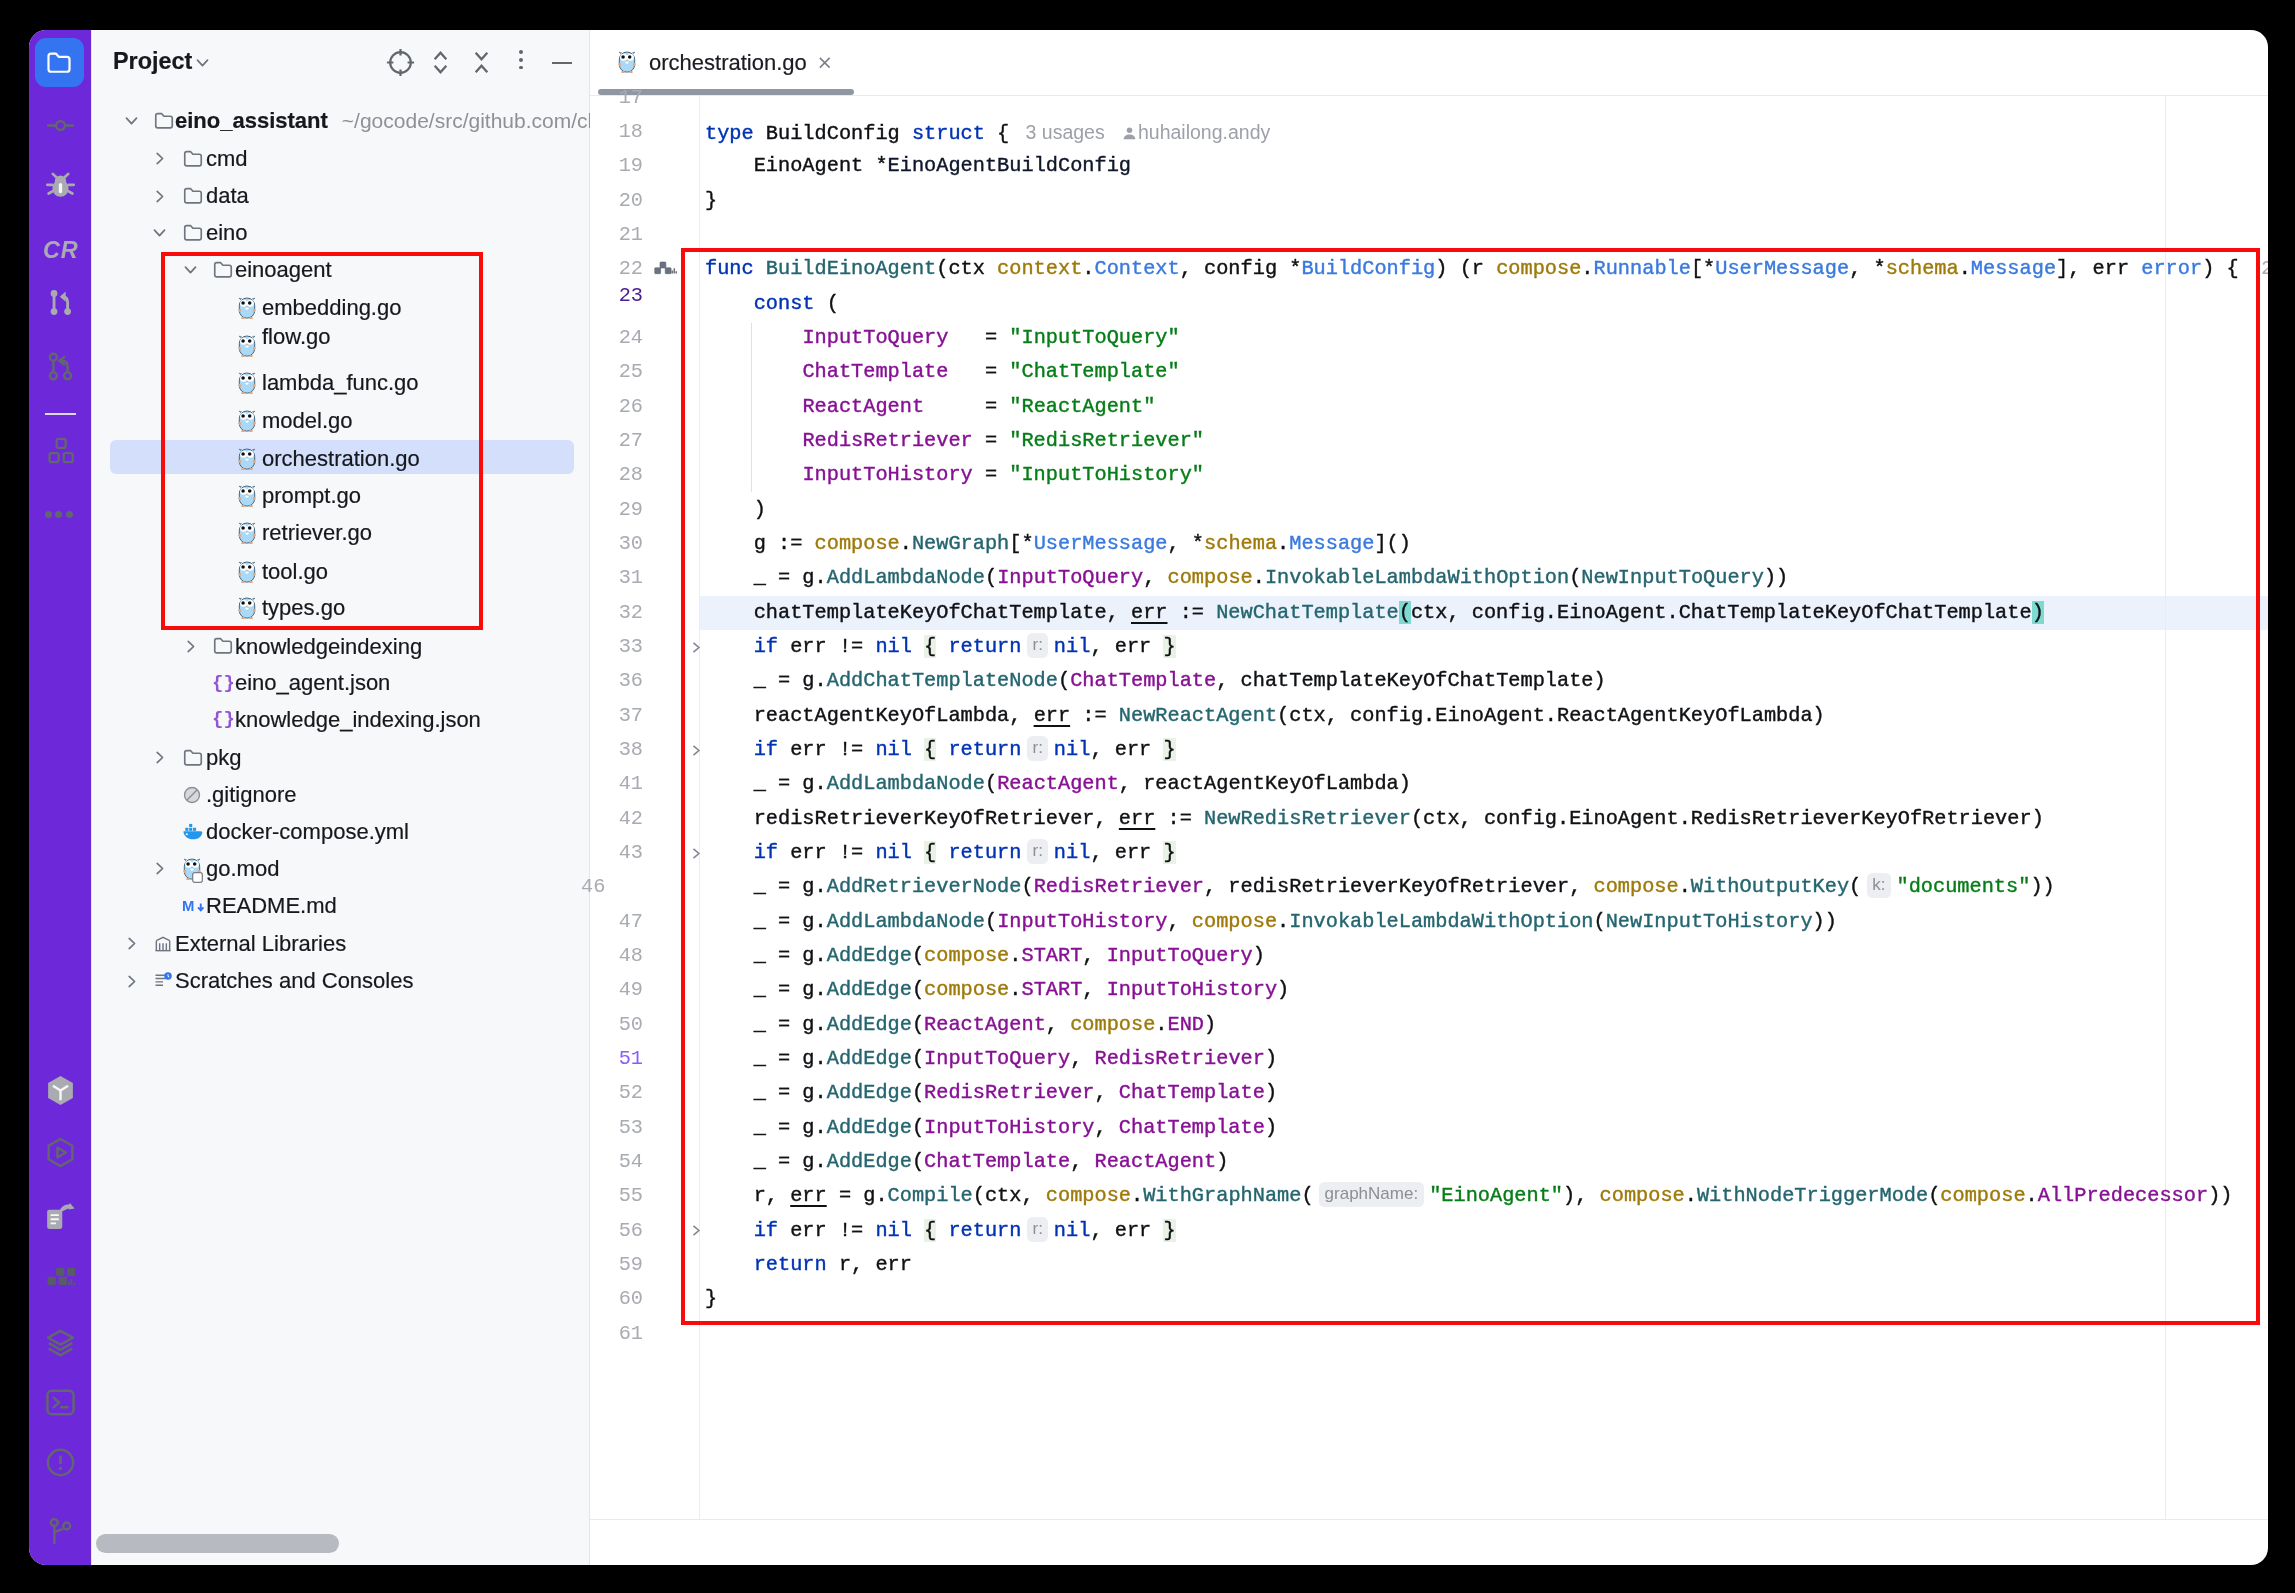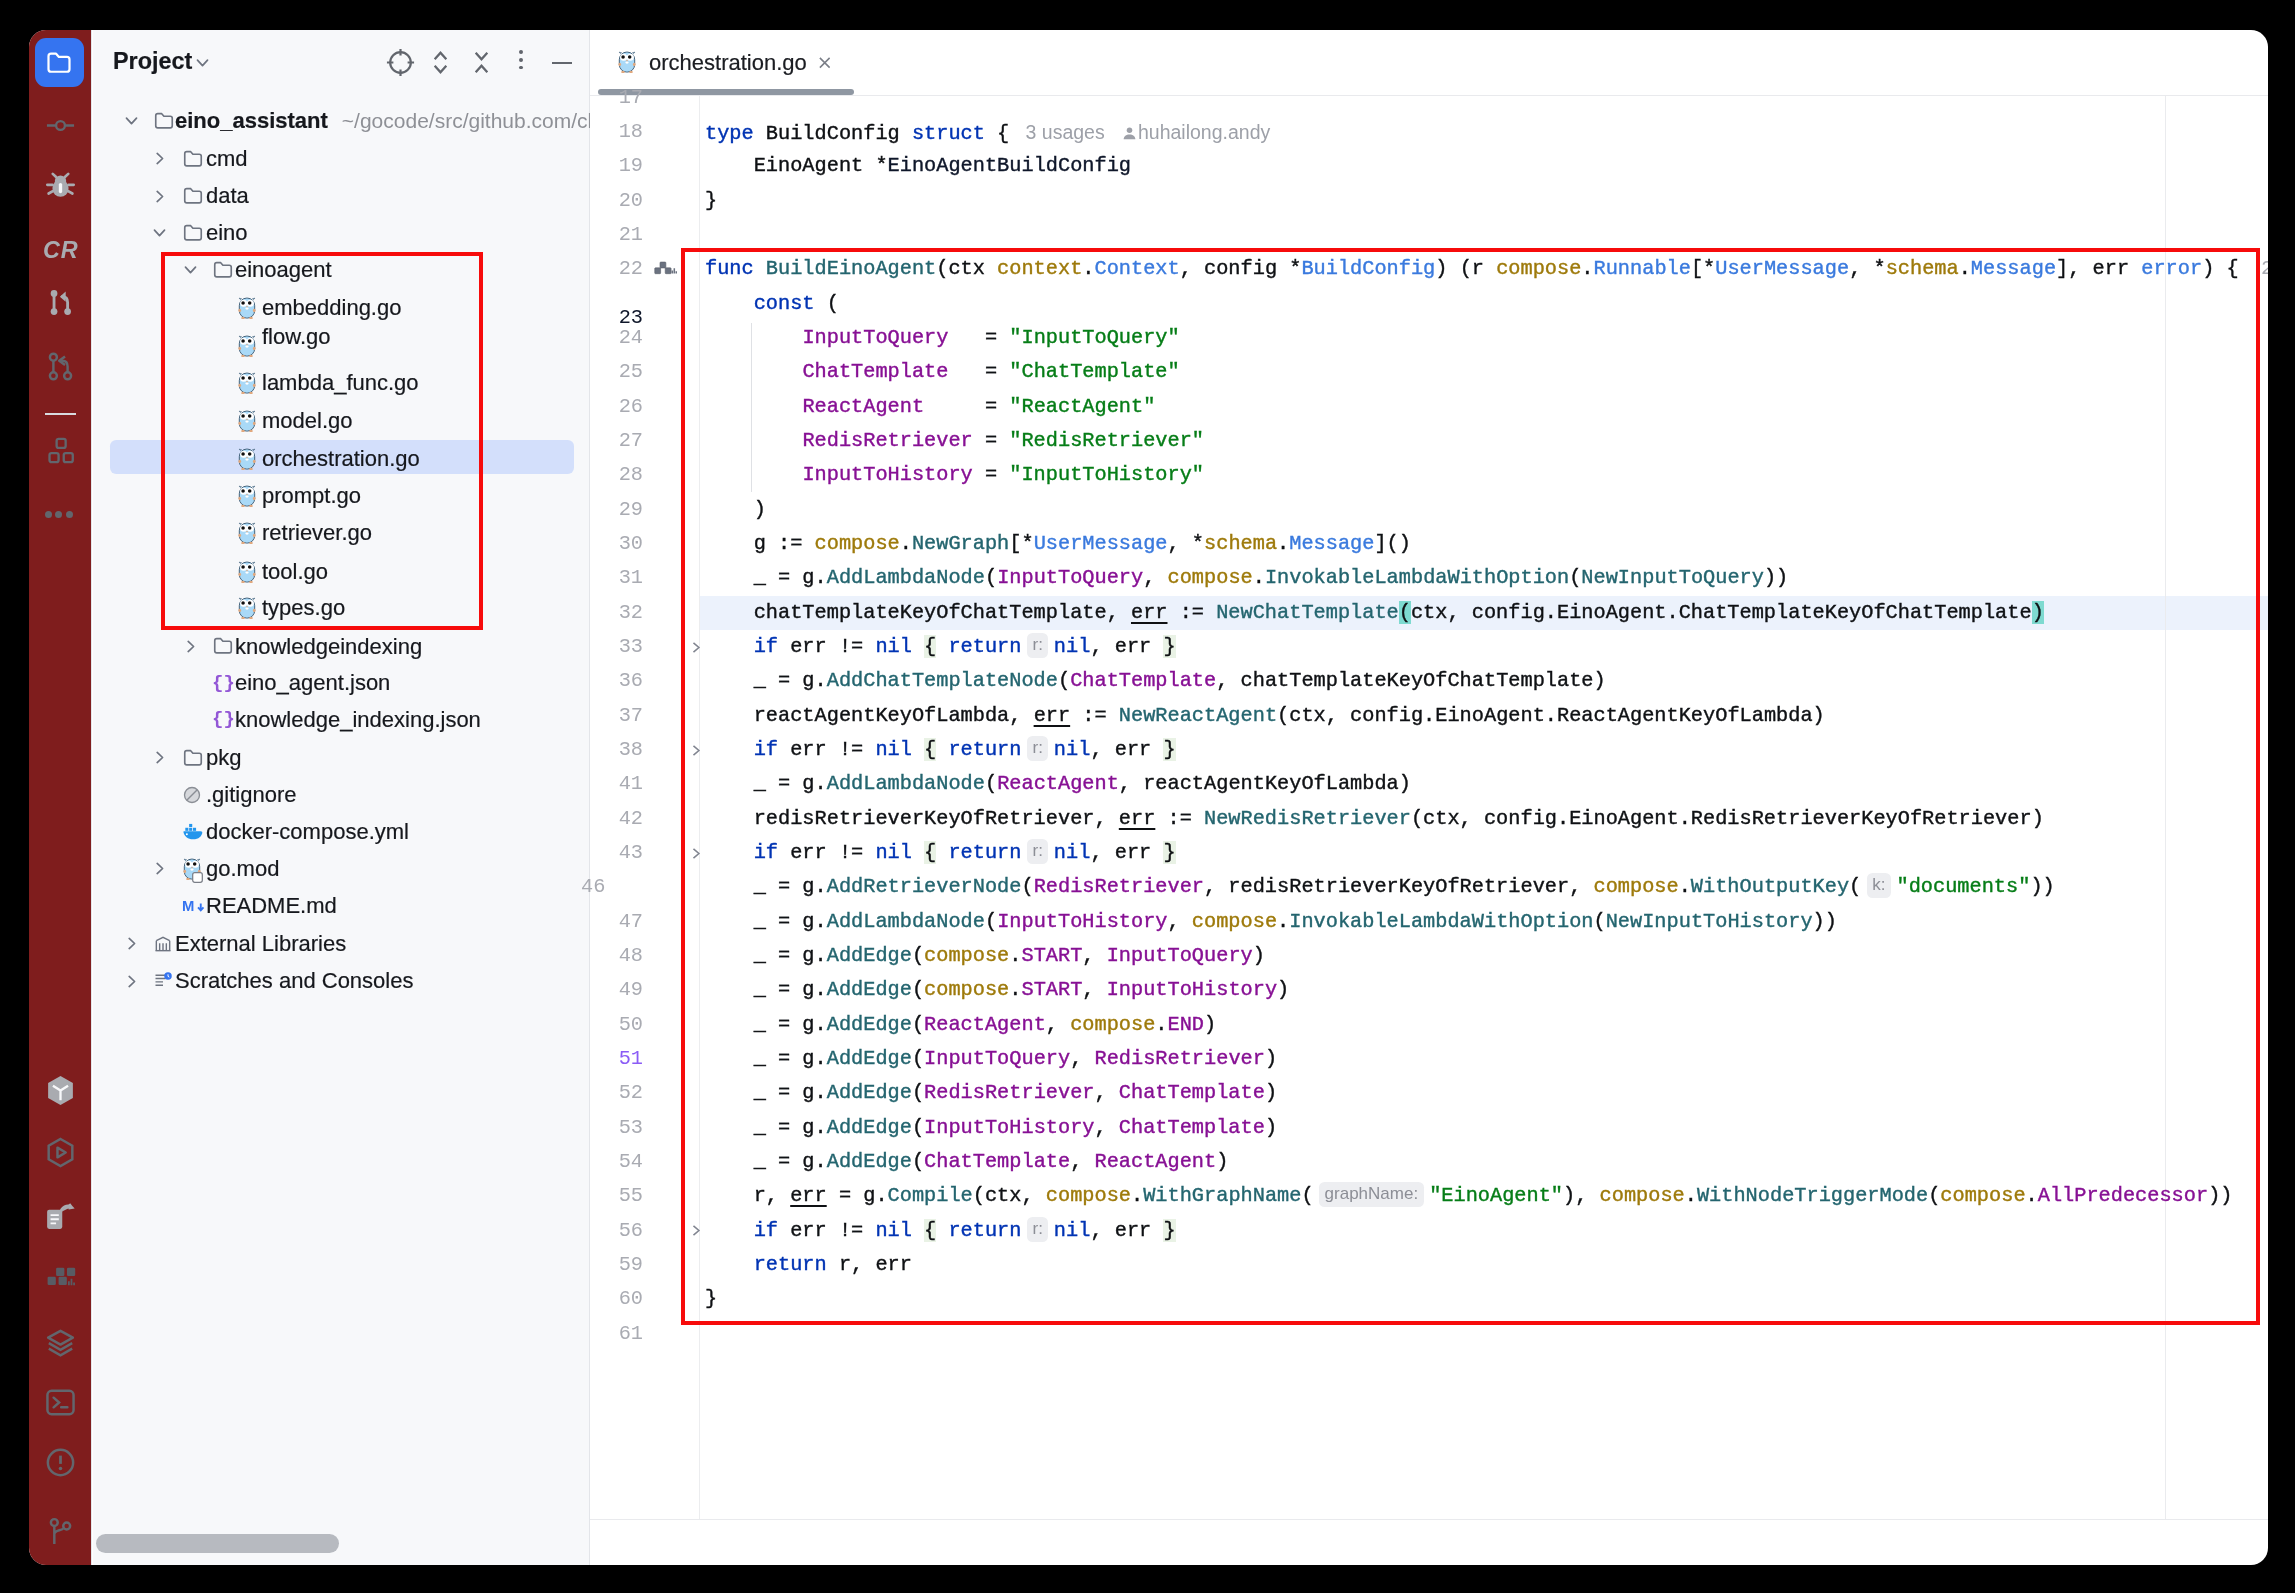--- a/index.html
+++ b/index.html
@@ -1,17 +1,17 @@
 <!DOCTYPE html>
 <html style="font-size:12.5px"><head><meta charset="utf-8"><style>
 *{margin:0;padding:0;box-sizing:content-box}html,body{width:2295px;height:1593px;background:#000;overflow:hidden}
 i{display:block}
 </style></head><body>
 <div style="position:absolute;left:29px;top:30px;width:2239px;height:1535px;border-radius:17px;background:#fff;overflow:hidden">
-<div style="position:absolute;left:0;top:0;width:62px;height:100%;background:#7f1d1d;border-right:1.2px solid #E3E5E9">
+<div style="position:absolute;left:0;top:0;width:62px;height:100%;background:#6d28d9;border-right:1.2px solid #E3E5E9">
 <div style="position:absolute;left:5.5px;top:7.8px;width:49px;height:49px;border-radius:11px;background:#3574F0"></div>
 <svg style="position:absolute;left:16.4px;top:19px" width="28" height="28" viewBox="0 0 24 24">
         <path d="M3 6.2C3 5 4 4 5.2 4h4.3l2.4 2.8h6.9C20 6.8 21 7.8 21 9v8.3c0 1.2-1 2.2-2.2 2.2H5.2C4 19.5 3 18.5 3 17.3z" fill="none" stroke="#fff" stroke-width="1.9" stroke-linejoin="round"></path>
       </svg>
 <svg style="position:absolute;left:15.6px;top:80px" width="31" height="31" viewBox="0 0 24 24">
         <circle cx="12" cy="12" r="3.4" fill="none" stroke="#62666D" stroke-width="1.8"></circle>
         <path d="M1.5 12h7M15.5 12h7" stroke="#62666D" stroke-width="1.8"></path>
       </svg>
 <svg style="position:absolute;left:15.6px;top:140px" width="31" height="31" viewBox="0 0 24 24">
         <circle cx="12" cy="8.6" r="4.4" fill="#A9ABB0"></circle>
@@ -394,21 +394,21 @@
           <circle cx="8" cy="5" r="2.6" fill="#9DA0A8"></circle>
           <path d="M2.5 13.5c0-3 2.4-4.6 5.5-4.6s5.5 1.6 5.5 4.6z" fill="#9DA0A8"></path>
         </svg>huhailong.andy</span></pre>
 <div style="position:absolute;left:552px;top:119px;width:62px;height:34px;text-align:right;font:20.3px/34px 'Liberation Mono',monospace;color:#A9ABB2">19</div>
 <pre style="position:absolute;left:676px;top:119px;margin:0;height:34px;font:20.3px/34px 'Liberation Mono',monospace;-webkit-text-stroke:0.4px currentColor;color:#0F1114">    <span style="color:#0F1114">EinoAgent *</span><span style="color:#0f172a">EinoAgentBuildConfig</span></pre>
 <div style="position:absolute;left:552px;top:154px;width:62px;height:34px;text-align:right;font:20.3px/34px 'Liberation Mono',monospace;color:#A9ABB2">20</div>
 <pre style="position:absolute;left:676px;top:154px;margin:0;height:34px;font:20.3px/34px 'Liberation Mono',monospace;-webkit-text-stroke:0.4px currentColor;color:#0F1114"><span style="color:#0F1114">}</span></pre>
 <div style="position:absolute;left:552px;top:188px;width:62px;height:34px;text-align:right;font:20.3px/34px 'Liberation Mono',monospace;color:#A9ABB2">21</div>
 <div style="position:absolute;left:552px;top:222px;width:62px;height:34px;text-align:right;font:20.3px/34px 'Liberation Mono',monospace;color:#A9ABB2">22</div>
 <pre style="position:absolute;left:676px;top:222px;margin:0;height:34px;font:20.3px/34px 'Liberation Mono',monospace;-webkit-text-stroke:0.4px currentColor;color:#0F1114"><span style="color:#0033B3">func</span><span style="color:#0F1114"> </span><span style="color:#24656F">BuildEinoAgent</span><span style="color:#0F1114">(ctx </span><span style="color:#9E7A0B">context</span><span style="color:#0F1114">.</span><span style="color:#3A7ADE">Context</span><span style="color:#0F1114">, config *</span><span style="color:#3A7ADE">BuildConfig</span><span style="color:#0F1114">) (r </span><span style="color:#9E7A0B">compose</span><span style="color:#0F1114">.</span><span style="color:#3A7ADE">Runnable</span><span style="color:#0F1114">[*</span><span style="color:#3A7ADE">UserMessage</span><span style="color:#0F1114">, *</span><span style="color:#9E7A0B">schema</span><span style="color:#0F1114">.</span><span style="color:#3A7ADE">Message</span><span style="color:#0F1114">], err </span><span style="color:#3A7ADE">error</span><span style="color:#0F1114">) {</span></pre>
-<div style="position:absolute;left:552px;top:271px;width:62px;height:34px;text-align:right;font:20.3px/34px 'Liberation Mono',monospace;color:#0f172a">23</div>
+<div style="position:absolute;left:552px;top:249px;width:62px;height:34px;text-align:right;font:20.3px/34px 'Liberation Mono',monospace;color:#4c1d95">23</div>
 <pre style="position:absolute;left:676px;top:257px;margin:0;height:34px;font:20.3px/34px 'Liberation Mono',monospace;-webkit-text-stroke:0.4px currentColor;color:#0F1114">    <span style="color:#0033B3">const</span><span style="color:#0F1114"> (</span></pre>
 <div style="position:absolute;left:552px;top:291px;width:62px;height:34px;text-align:right;font:20.3px/34px 'Liberation Mono',monospace;color:#A9ABB2">24</div>
 <pre style="position:absolute;left:676px;top:291px;margin:0;height:34px;font:20.3px/34px 'Liberation Mono',monospace;-webkit-text-stroke:0.4px currentColor;color:#0F1114">        <span style="color:#871094">InputToQuery</span><span style="color:#0F1114">   = </span><span style="color:#067D17">"InputToQuery"</span></pre>
 <div style="position:absolute;left:552px;top:325px;width:62px;height:34px;text-align:right;font:20.3px/34px 'Liberation Mono',monospace;color:#A9ABB2">25</div>
 <pre style="position:absolute;left:676px;top:325px;margin:0;height:34px;font:20.3px/34px 'Liberation Mono',monospace;-webkit-text-stroke:0.4px currentColor;color:#0F1114">        <span style="color:#871094">ChatTemplate</span><span style="color:#0F1114">   = </span><span style="color:#067D17">"ChatTemplate"</span></pre>
 <div style="position:absolute;left:552px;top:360px;width:62px;height:34px;text-align:right;font:20.3px/34px 'Liberation Mono',monospace;color:#A9ABB2">26</div>
 <pre style="position:absolute;left:676px;top:360px;margin:0;height:34px;font:20.3px/34px 'Liberation Mono',monospace;-webkit-text-stroke:0.4px currentColor;color:#0F1114">        <span style="color:#871094">ReactAgent</span><span style="color:#0F1114">     = </span><span style="color:#067D17">"ReactAgent"</span></pre>
 <div style="position:absolute;left:552px;top:394px;width:62px;height:34px;text-align:right;font:20.3px/34px 'Liberation Mono',monospace;color:#A9ABB2">27</div>
 <pre style="position:absolute;left:676px;top:394px;margin:0;height:34px;font:20.3px/34px 'Liberation Mono',monospace;-webkit-text-stroke:0.4px currentColor;color:#0F1114">        <span style="color:#871094">RedisRetriever</span><span style="color:#0F1114"> = </span><span style="color:#067D17">"RedisRetriever"</span></pre>
 <div style="position:absolute;left:552px;top:428px;width:62px;height:34px;text-align:right;font:20.3px/34px 'Liberation Mono',monospace;color:#A9ABB2">28</div>

